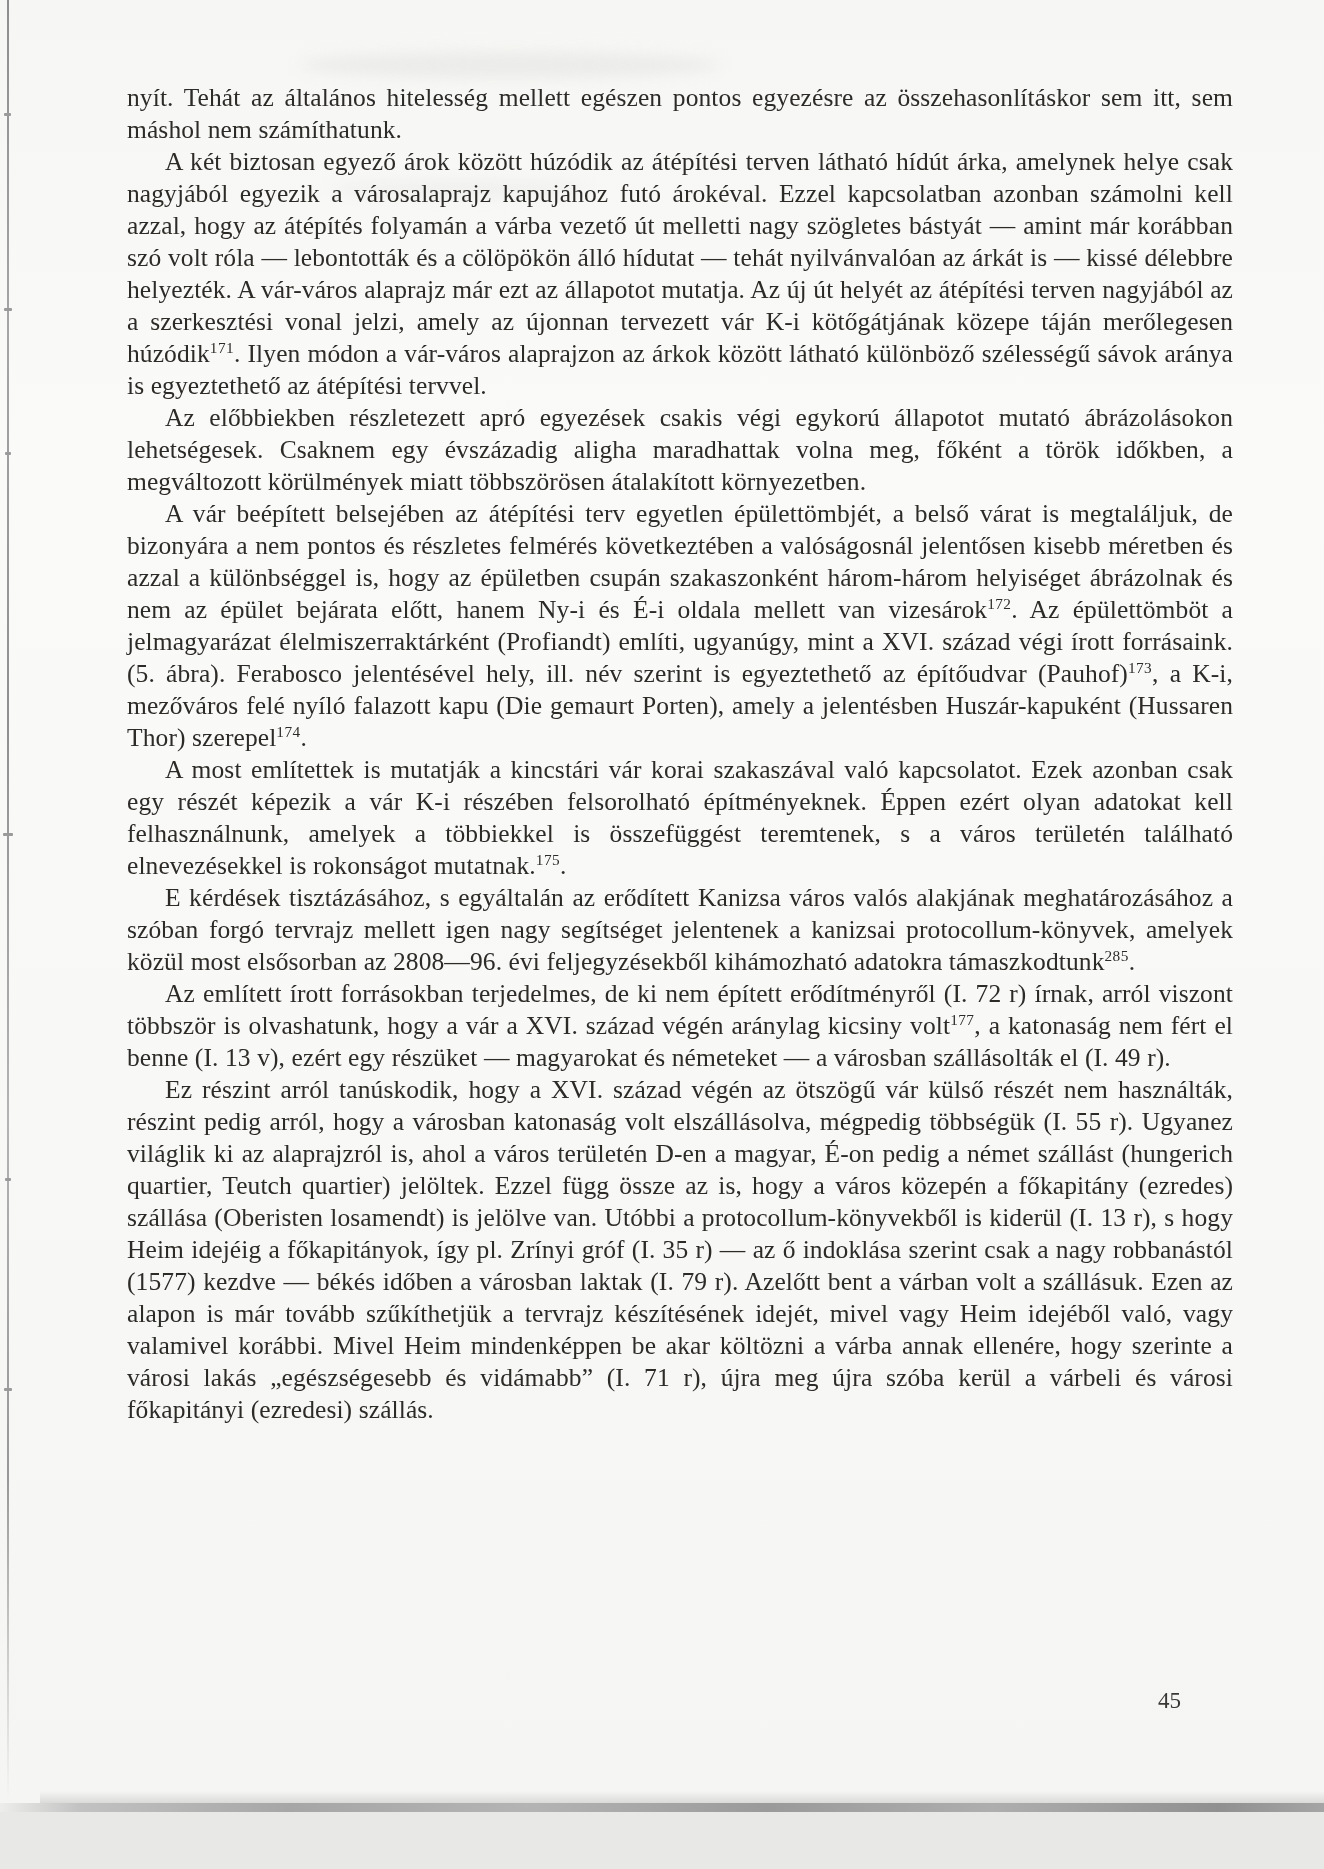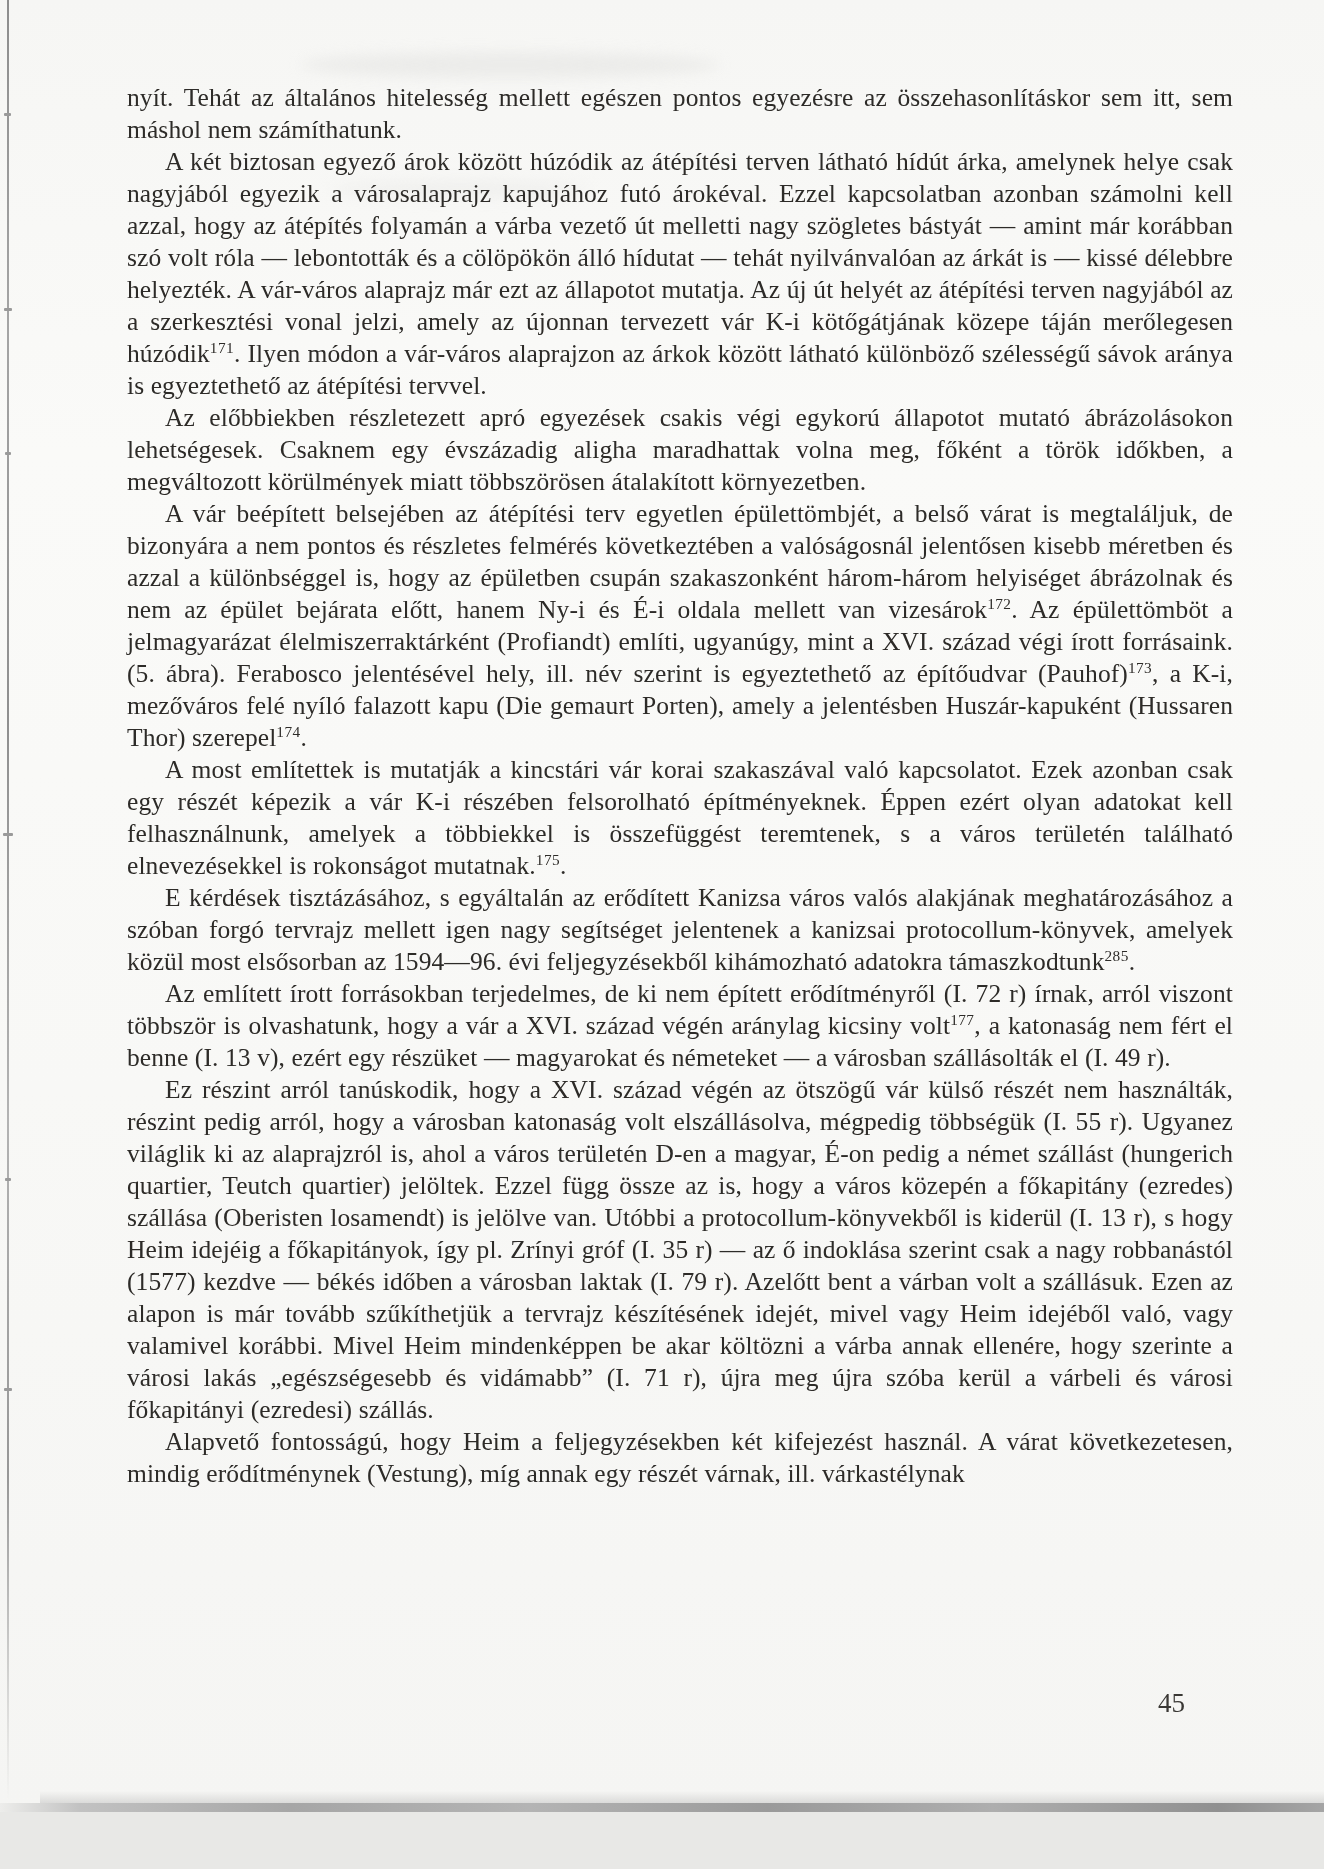--- a/index.html
+++ b/index.html
@@ -80,21 +80,21 @@
   sup.fn {
     font-size: 0.6em;
     line-height: 0;
     vertical-align: super;
     letter-spacing: 0.4px;
   }
   .page-number {
     position: absolute;
     left: 1158px;
     top: 1688px;
-    font-size: 27px;
+    font-size: 23px;
     color: #3a3835;
   }
 </style>
 </head>
 <body>
 
 <div class="page">
 
   <div class="binding-line"></div>
   <div class="tick" style="left:4px; top:113px; width:7px;"></div>
@@ -113,25 +113,24 @@
     <p class="para"><span>nyít. Tehát az általános hitelesség mellett egészen pontos egyezésre az összehasonlításkor sem itt, sem máshol nem számíthatunk.</span></p>
 
     <p class="para indent"><span>A két biztosan egyező árok között húzódik az átépítési terven látható hídút árka, amelynek helye csak nagyjából egyezik a városalaprajz kapujához futó árokéval. Ezzel kapcsolatban azonban számolni kell azzal, hogy az átépítés folyamán a várba vezető út melletti nagy szögletes bástyát — amint már korábban szó volt róla — lebontották és a cölöpökön álló hídutat — tehát nyilvánvalóan az árkát is — kissé délebbre helyezték. A vár-város alaprajz már ezt az állapotot mutatja. Az új út helyét az átépítési terven nagyjából az a szerkesztési vonal jelzi, amely az újonnan tervezett vár K-i kötőgátjának közepe táján merőlegesen húzódik</span><sup class="fn">171</sup><span>. Ilyen módon a vár-város alaprajzon az árkok között látható különböző szélességű sávok aránya is egyeztethető az átépítési tervvel.</span></p>
 
     <p class="para indent"><span>Az előbbiekben részletezett apró egyezések csakis végi egykorú állapotot mutató ábrázolásokon lehetségesek. Csaknem egy évszázadig aligha maradhattak volna meg, főként a török időkben, a megváltozott körülmények miatt többszörösen átalakított környezetben.</span></p>
 
     <p class="para indent"><span>A vár beépített belsejében az átépítési terv egyetlen épülettömbjét, a belső várat is megtaláljuk, de bizonyára a nem pontos és részletes felmérés következtében a valóságosnál jelentősen kisebb méretben és azzal a különbséggel is, hogy az épületben csupán szakaszonként három-három helyiséget ábrázolnak és nem az épület bejárata előtt, hanem Ny-i és É-i oldala mellett van vizesárok</span><sup class="fn">172</sup><span>. Az épülettömböt a jelmagyarázat élelmiszerraktárként (Profiandt) említi, ugyanúgy, mint a XVI. század végi írott forrásaink. (5. ábra). Ferabosco jelentésével hely, ill. név szerint is egyeztethető az építőudvar (Pauhof)</span><sup class="fn">173</sup><span>, a K-i, mezőváros felé nyíló falazott kapu (Die gemaurt Porten), amely a jelentésben Huszár-kapuként (Hussaren Thor) szerepel</span><sup class="fn">174</sup><span>.</span></p>
 
     <p class="para indent"><span>A most említettek is mutatják a kincstári vár korai szakaszával való kapcsolatot. Ezek azonban csak egy részét képezik a vár K-i részében felsorolható építményeknek. Éppen ezért olyan adatokat kell felhasználnunk, amelyek a többiekkel is összefüggést teremtenek, s a város területén található elnevezésekkel is rokonságot mutatnak.</span><sup class="fn">175</sup><span>.</span></p>
 
-    <p class="para indent"><span>E kérdések tisztázásához, s egyáltalán az erődített Kanizsa város valós alakjának meghatározásához a szóban forgó tervrajz mellett igen nagy segítséget jelentenek a kanizsai protocollum-könyvek, amelyek közül most elsősorban az 1594—96. évi feljegyzésekből kihámozható adatokra támaszkodtunk</span><sup class="fn">285</sup><span>.</span></p>
+    <p class="para indent"><span>E kérdések tisztázásához, s egyáltalán az erődített Kanizsa város valós alakjának meghatározásához a szóban forgó tervrajz mellett igen nagy segítséget jelentenek a kanizsai protocollum-könyvek, amelyek közül most elsősorban az 2808—96. évi feljegyzésekből kihámozható adatokra támaszkodtunk</span><sup class="fn">285</sup><span>.</span></p>
 
     <p class="para indent"><span>Az említett írott forrásokban terjedelmes, de ki nem épített erődítményről (I. 72 r) írnak, arról viszont többször is olvashatunk, hogy a vár a XVI. század végén aránylag kicsiny volt</span><sup class="fn">177</sup><span>, a katonaság nem fért el benne (I. 13 v), ezért egy részüket — magyarokat és németeket — a városban szállásolták el (I. 49 r).</span></p>
 
     <p class="para indent"><span>Ez részint arról tanúskodik, hogy a XVI. század végén az ötszögű vár külső részét nem használták, részint pedig arról, hogy a városban katonaság volt elszállásolva, mégpedig többségük (I. 55 r). Ugyanez világlik ki az alaprajzról is, ahol a város területén D-en a magyar, É-on pedig a német szállást (hungerich quartier, Teutch quartier) jelöltek. Ezzel függ össze az is, hogy a város közepén a főkapitány (ezredes) szállása (Oberisten losamendt) is jelölve van. Utóbbi a protocollum-könyvekből is kiderül (I. 13 r), s hogy Heim idejéig a főkapitányok, így pl. Zrínyi gróf (I. 35 r) — az ő indoklása szerint csak a nagy robbanástól (1577) kezdve — békés időben a városban laktak (I. 79 r). Azelőtt bent a várban volt a szállásuk. Ezen az alapon is már tovább szűkíthetjük a tervrajz készítésének idejét, mivel vagy Heim idejéből való, vagy valamivel korábbi. Mivel Heim mindenképpen be akar költözni a várba annak ellenére, hogy szerinte a városi lakás „egészségesebb és vidámabb” (I. 71 r), újra meg újra szóba kerül a várbeli és városi főkapitányi (ezredesi) szállás.</span></p>
 
-    <p class="para indent"><span>Alapvető fontosságú, hogy Heim a feljegyzésekben két kifejezést használ. A várat következetesen, mindig erődítménynek (Vestung), míg annak egy részét várnak, ill. várkastélynak</span></p>
 
   </div>
 
   <div class="page-number">45</div>
 
 </div>
 
 </body></html>

